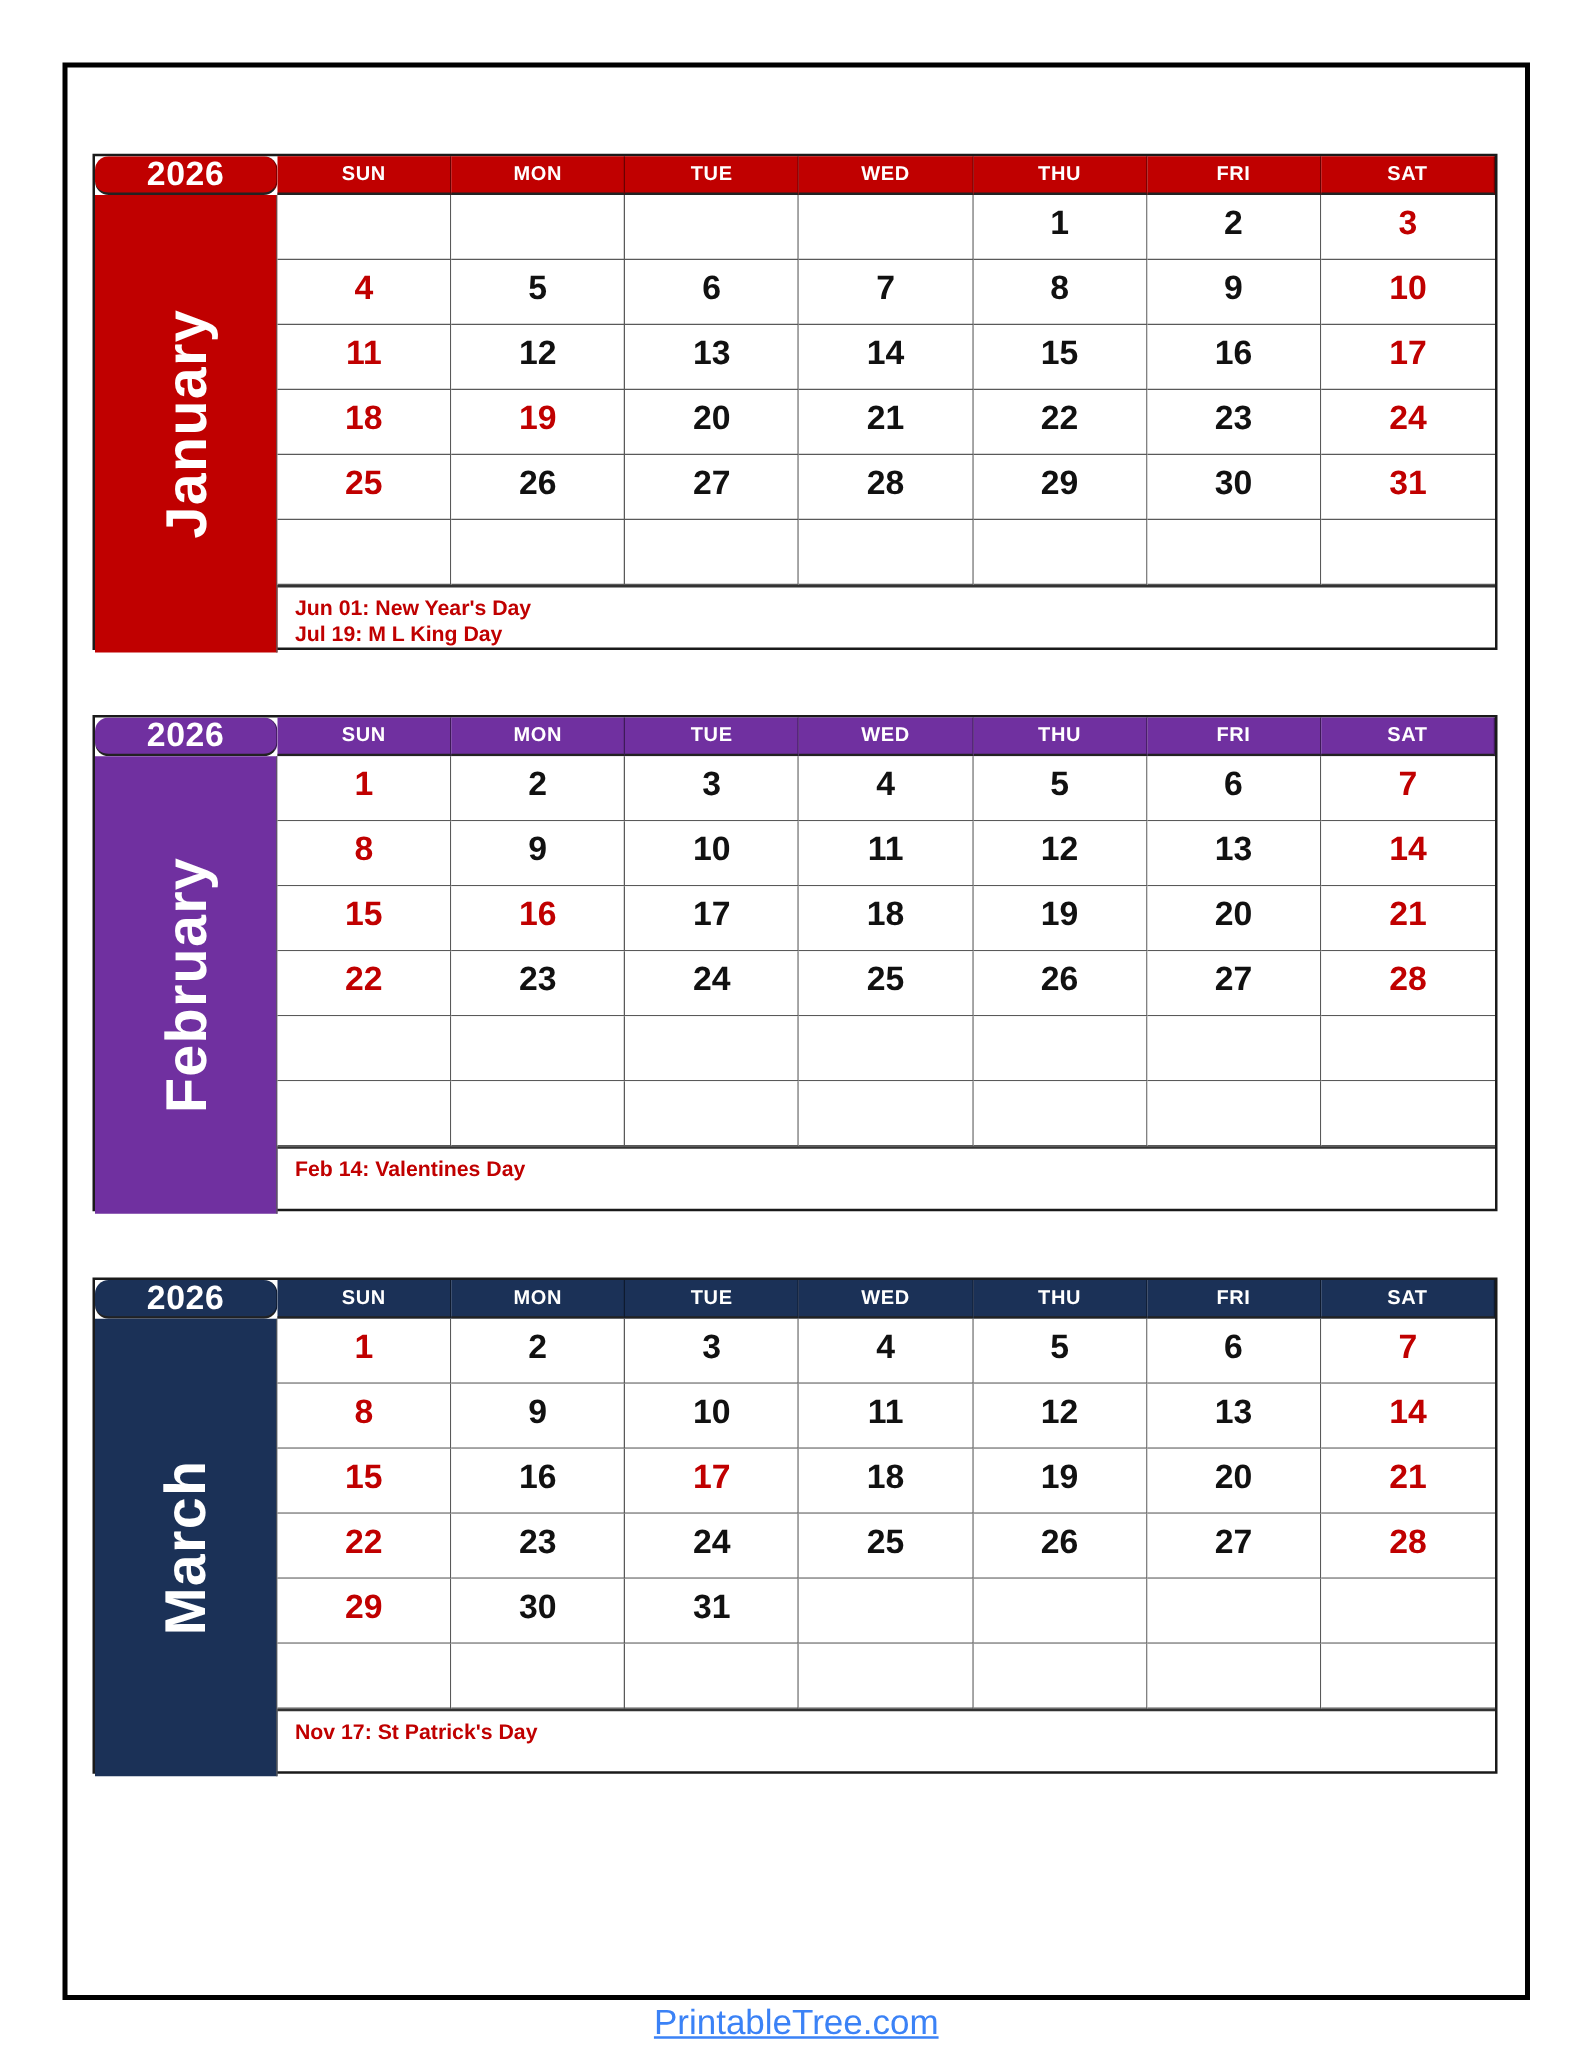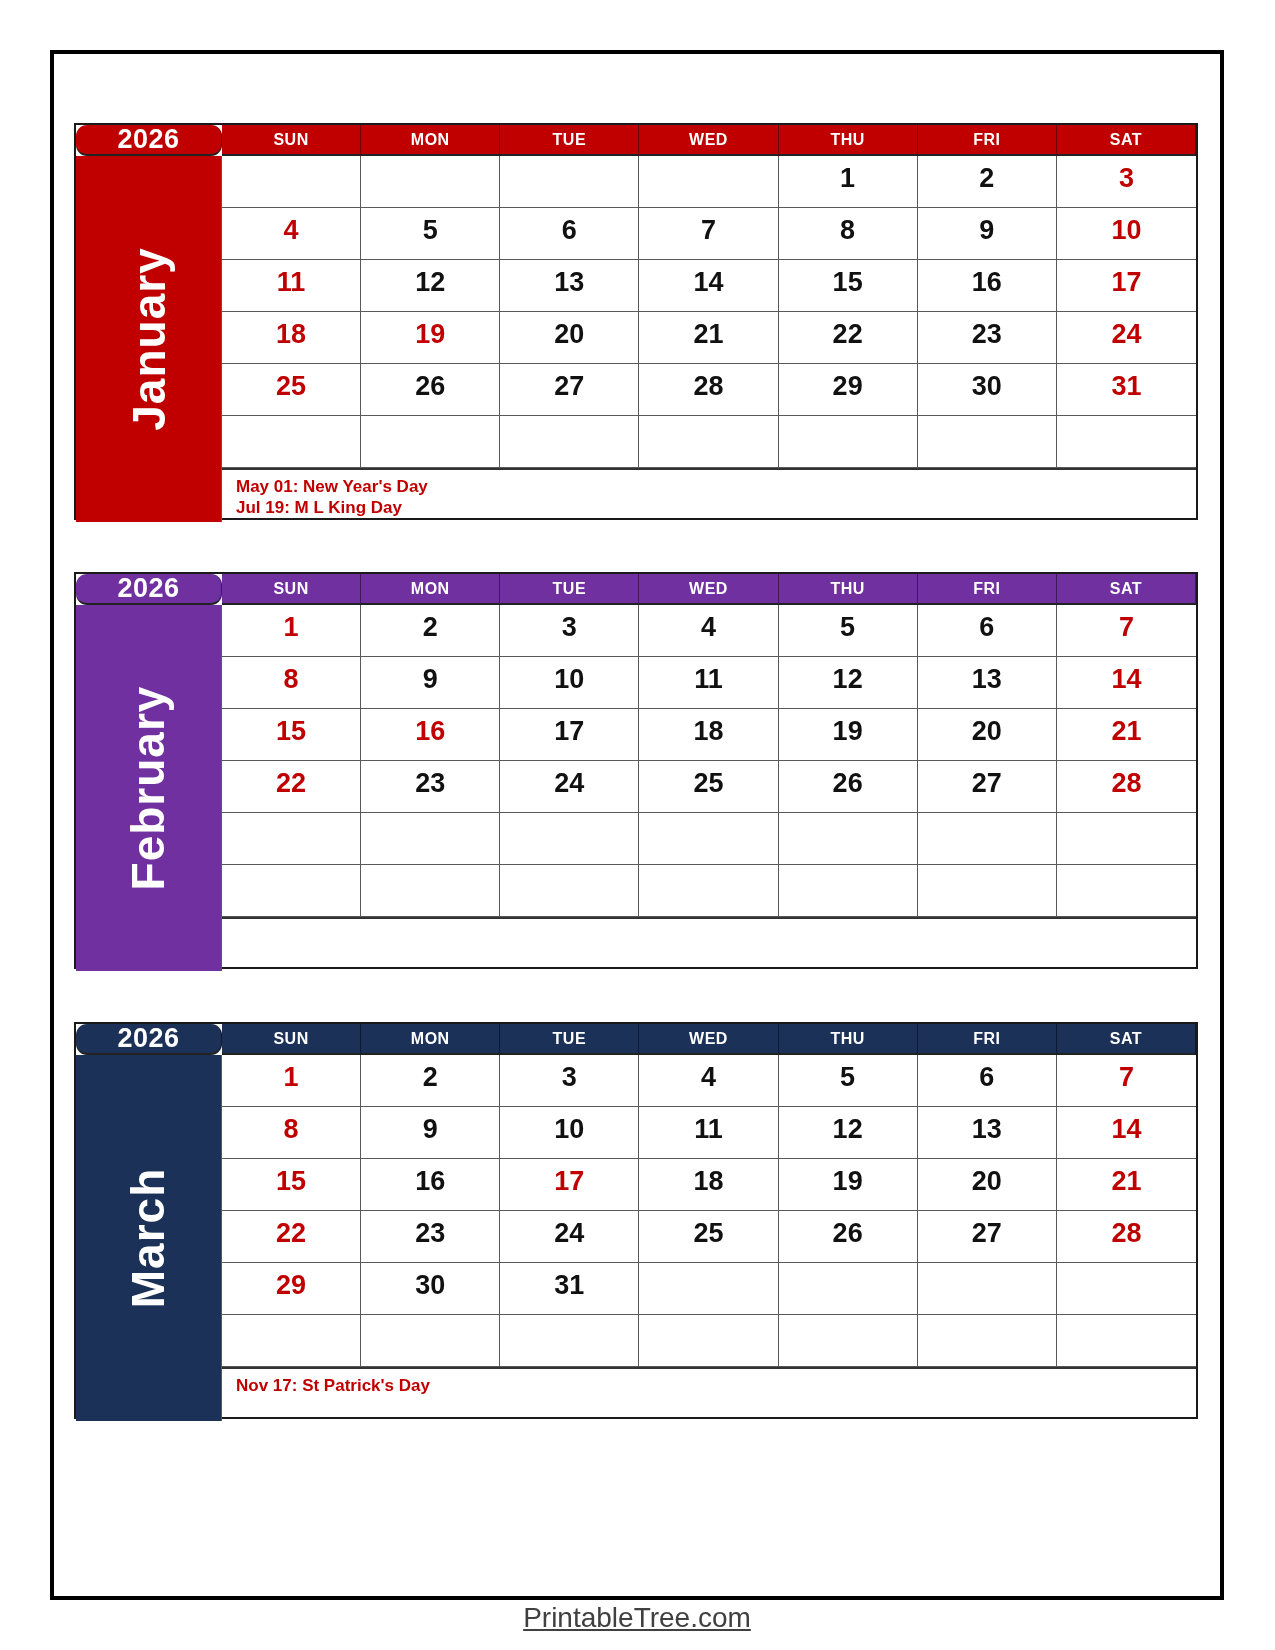--- a/index.html
+++ b/index.html
@@ -143,21 +143,21 @@
       <div class="date-cell" style="grid-area: 6 / 7;">30</div>
       <div class="date-cell last-col red" style="grid-area: 6 / 8;">31</div>
       <div class="date-cell" style="grid-area: 7 / 2;"></div>
       <div class="date-cell" style="grid-area: 7 / 3;"></div>
       <div class="date-cell" style="grid-area: 7 / 4;"></div>
       <div class="date-cell" style="grid-area: 7 / 5;"></div>
       <div class="date-cell" style="grid-area: 7 / 6;"></div>
       <div class="date-cell" style="grid-area: 7 / 7;"></div>
       <div class="date-cell last-col" style="grid-area: 7 / 8;"></div>
       <div class="holiday-cell" style="grid-area: 8 / 2 / auto / 9; color: rgb(192, 0, 0);">
-        <div class="holiday-line">May 01: New Year's Day</div>
+        <div class="holiday-line">Jun 01: New Year's Day</div>
         <div class="holiday-line">Jul 19: M L King Day</div>
       </div>
     </section>
 
   <section class="month-table m1">
       <div class="hdr-cell year-cell" style="grid-area: 1 / 1; background: rgb(112, 48, 160);">2026</div>
       <div class="hdr-cell" style="grid-area: 1 / 2; background: rgb(112, 48, 160);">SUN</div>
       <div class="hdr-cell" style="grid-area: 1 / 3; background: rgb(112, 48, 160);">MON</div>
       <div class="hdr-cell" style="grid-area: 1 / 4; background: rgb(112, 48, 160);">TUE</div>
       <div class="hdr-cell" style="grid-area: 1 / 5; background: rgb(112, 48, 160);">WED</div>
@@ -203,20 +203,21 @@
       <div class="date-cell" style="grid-area: 6 / 7;"></div>
       <div class="date-cell last-col" style="grid-area: 6 / 8;"></div>
       <div class="date-cell" style="grid-area: 7 / 2;"></div>
       <div class="date-cell" style="grid-area: 7 / 3;"></div>
       <div class="date-cell" style="grid-area: 7 / 4;"></div>
       <div class="date-cell" style="grid-area: 7 / 5;"></div>
       <div class="date-cell" style="grid-area: 7 / 6;"></div>
       <div class="date-cell" style="grid-area: 7 / 7;"></div>
       <div class="date-cell last-col" style="grid-area: 7 / 8;"></div>
       <div class="holiday-cell" style="grid-area: 8 / 2 / auto / 9; color: rgb(192, 0, 0);">
+        <div class="holiday-line">Feb 14: Valentines Day</div>
       </div>
     </section>
 
   <section class="month-table m2">
       <div class="hdr-cell year-cell" style="grid-area: 1 / 1; background: rgb(27, 49, 87);">2026</div>
       <div class="hdr-cell" style="grid-area: 1 / 2; background: rgb(27, 49, 87);">SUN</div>
       <div class="hdr-cell" style="grid-area: 1 / 3; background: rgb(27, 49, 87);">MON</div>
       <div class="hdr-cell" style="grid-area: 1 / 4; background: rgb(27, 49, 87);">TUE</div>
       <div class="hdr-cell" style="grid-area: 1 / 5; background: rgb(27, 49, 87);">WED</div>
       <div class="hdr-cell" style="grid-area: 1 / 6; background: rgb(27, 49, 87);">THU</div>
@@ -266,16 +267,16 @@
       <div class="date-cell" style="grid-area: 7 / 5;"></div>
       <div class="date-cell" style="grid-area: 7 / 6;"></div>
       <div class="date-cell" style="grid-area: 7 / 7;"></div>
       <div class="date-cell last-col" style="grid-area: 7 / 8;"></div>
       <div class="holiday-cell" style="grid-area: 8 / 2 / auto / 9; color: rgb(192, 0, 0);">
         <div class="holiday-line">Nov 17: St Patrick's Day</div>
       </div>
     </section>
 
   <div class="footer">
-    <a style="color: #404040;">PrintableTree.com</a>
+    <a style="color: #3b82f6;">PrintableTree.com</a>
   </div>
 
 </div>
 
 </body></html>

